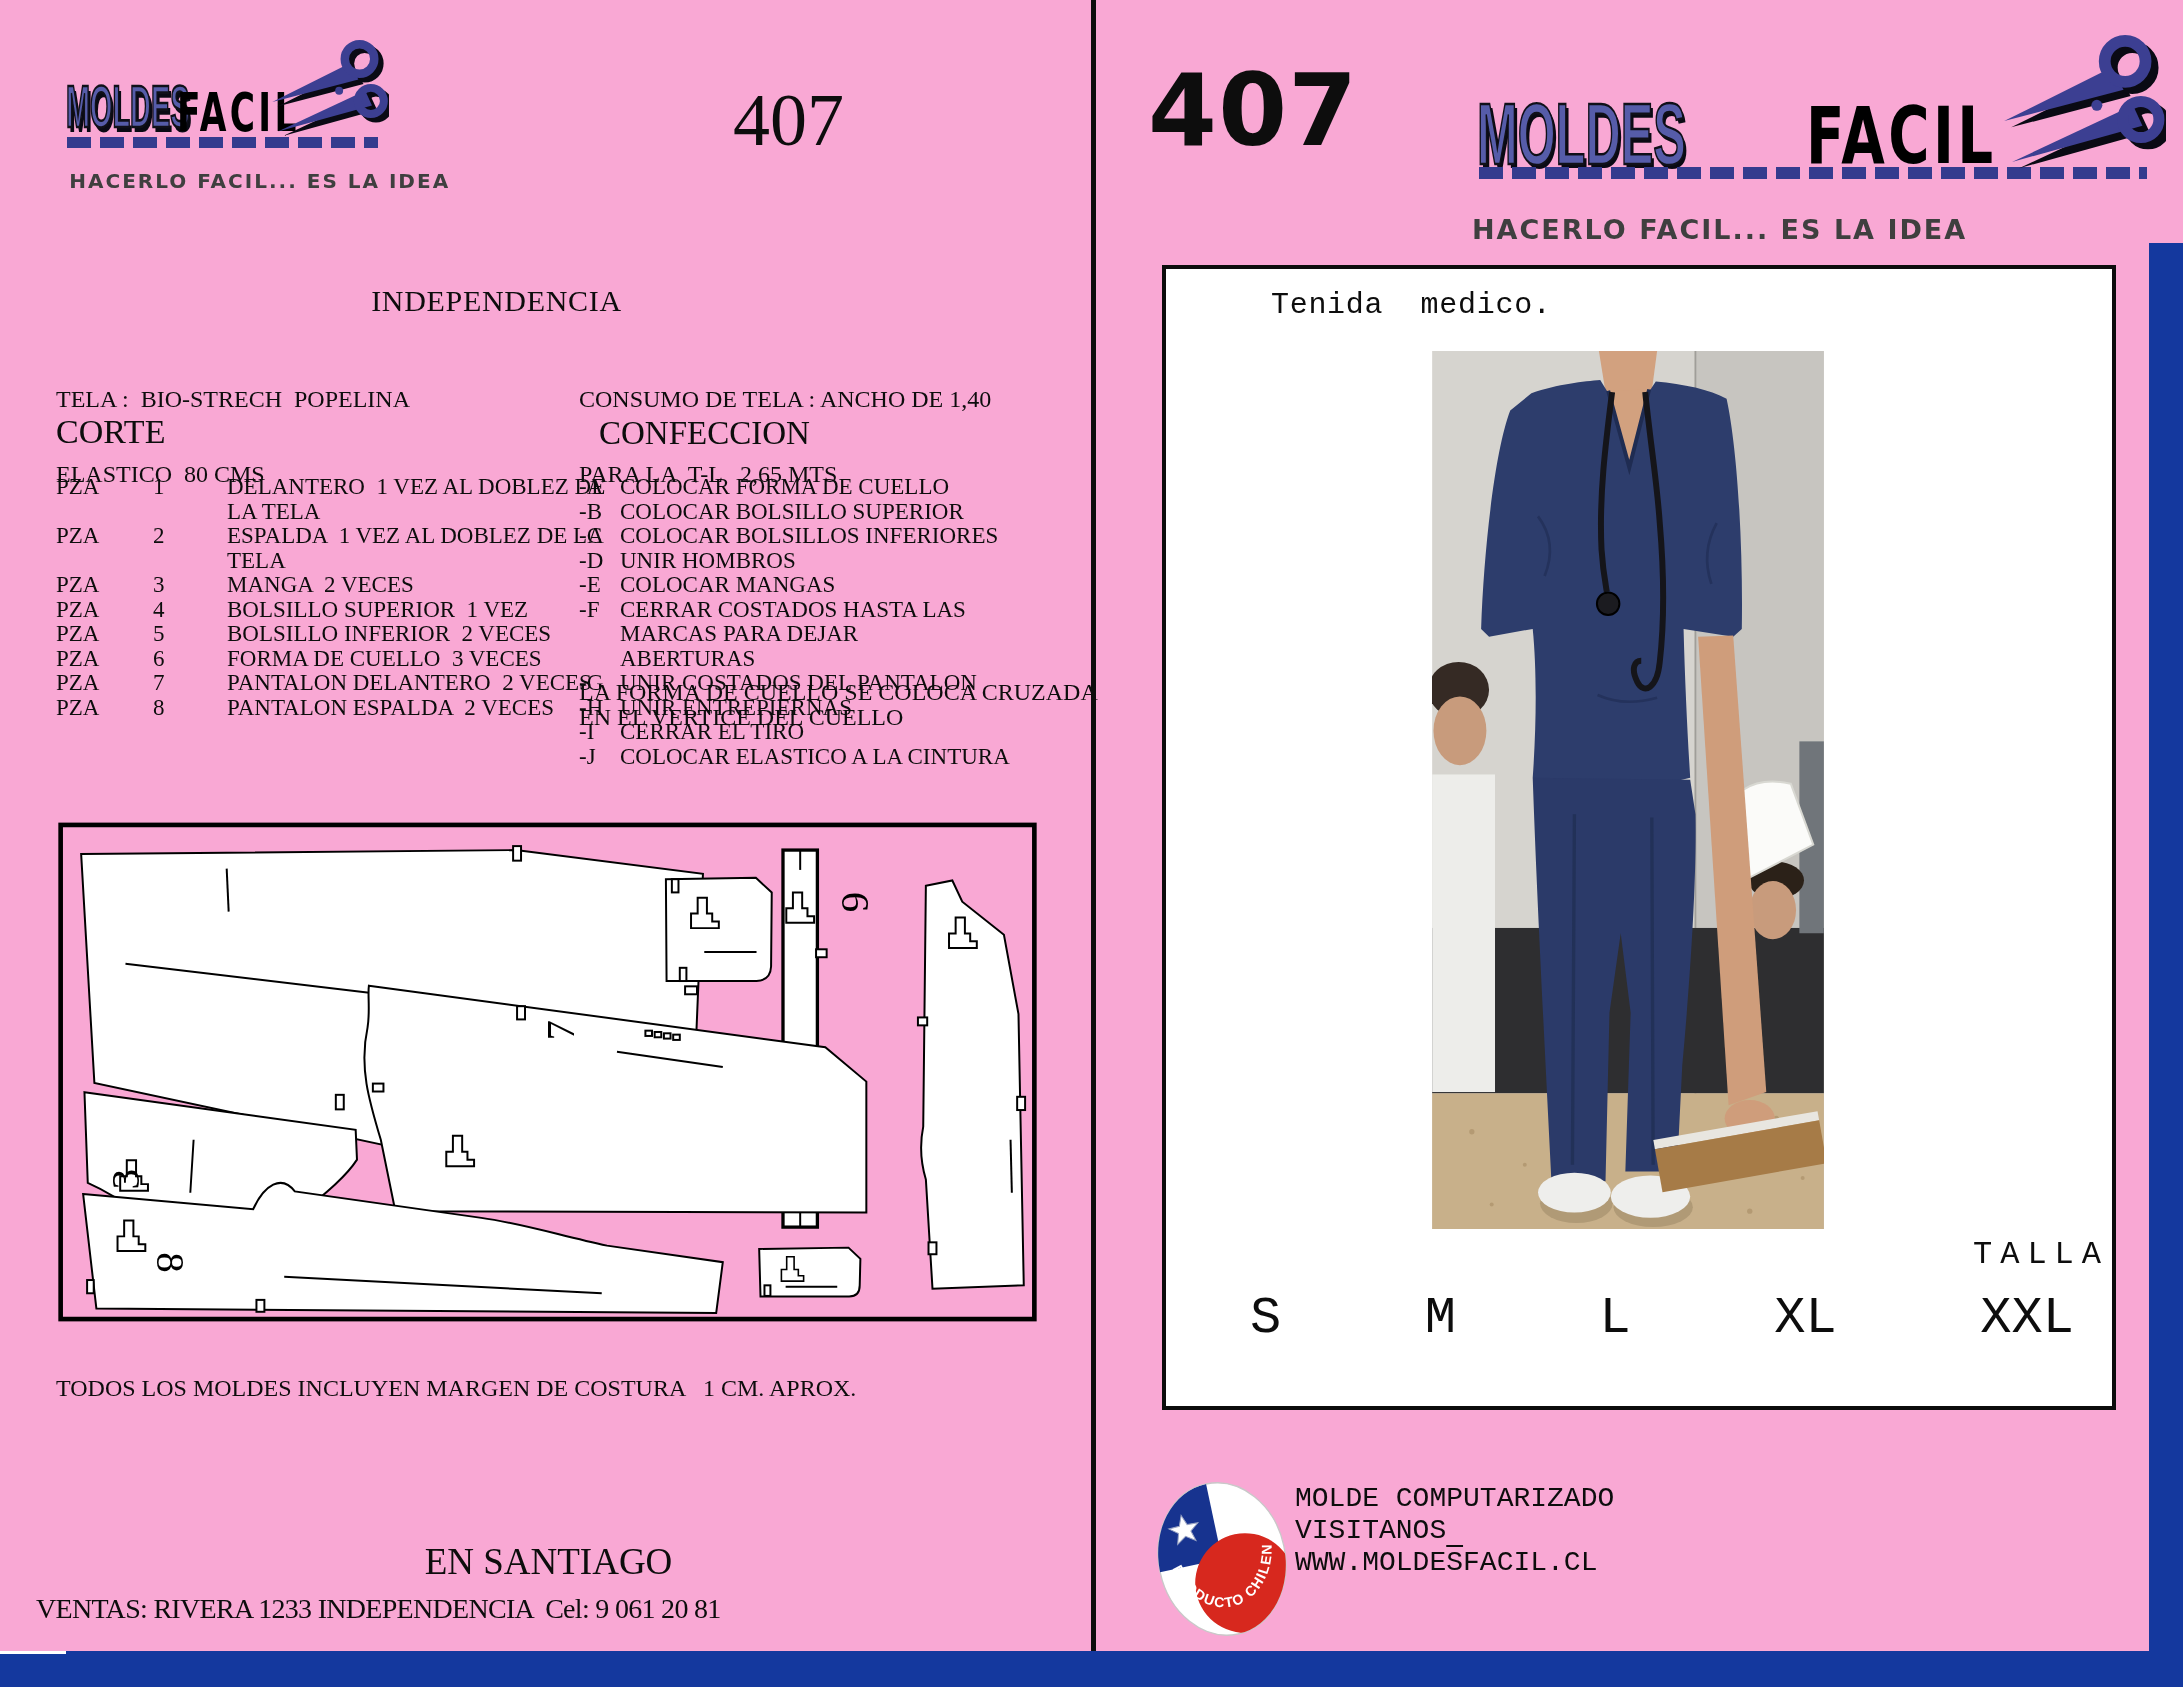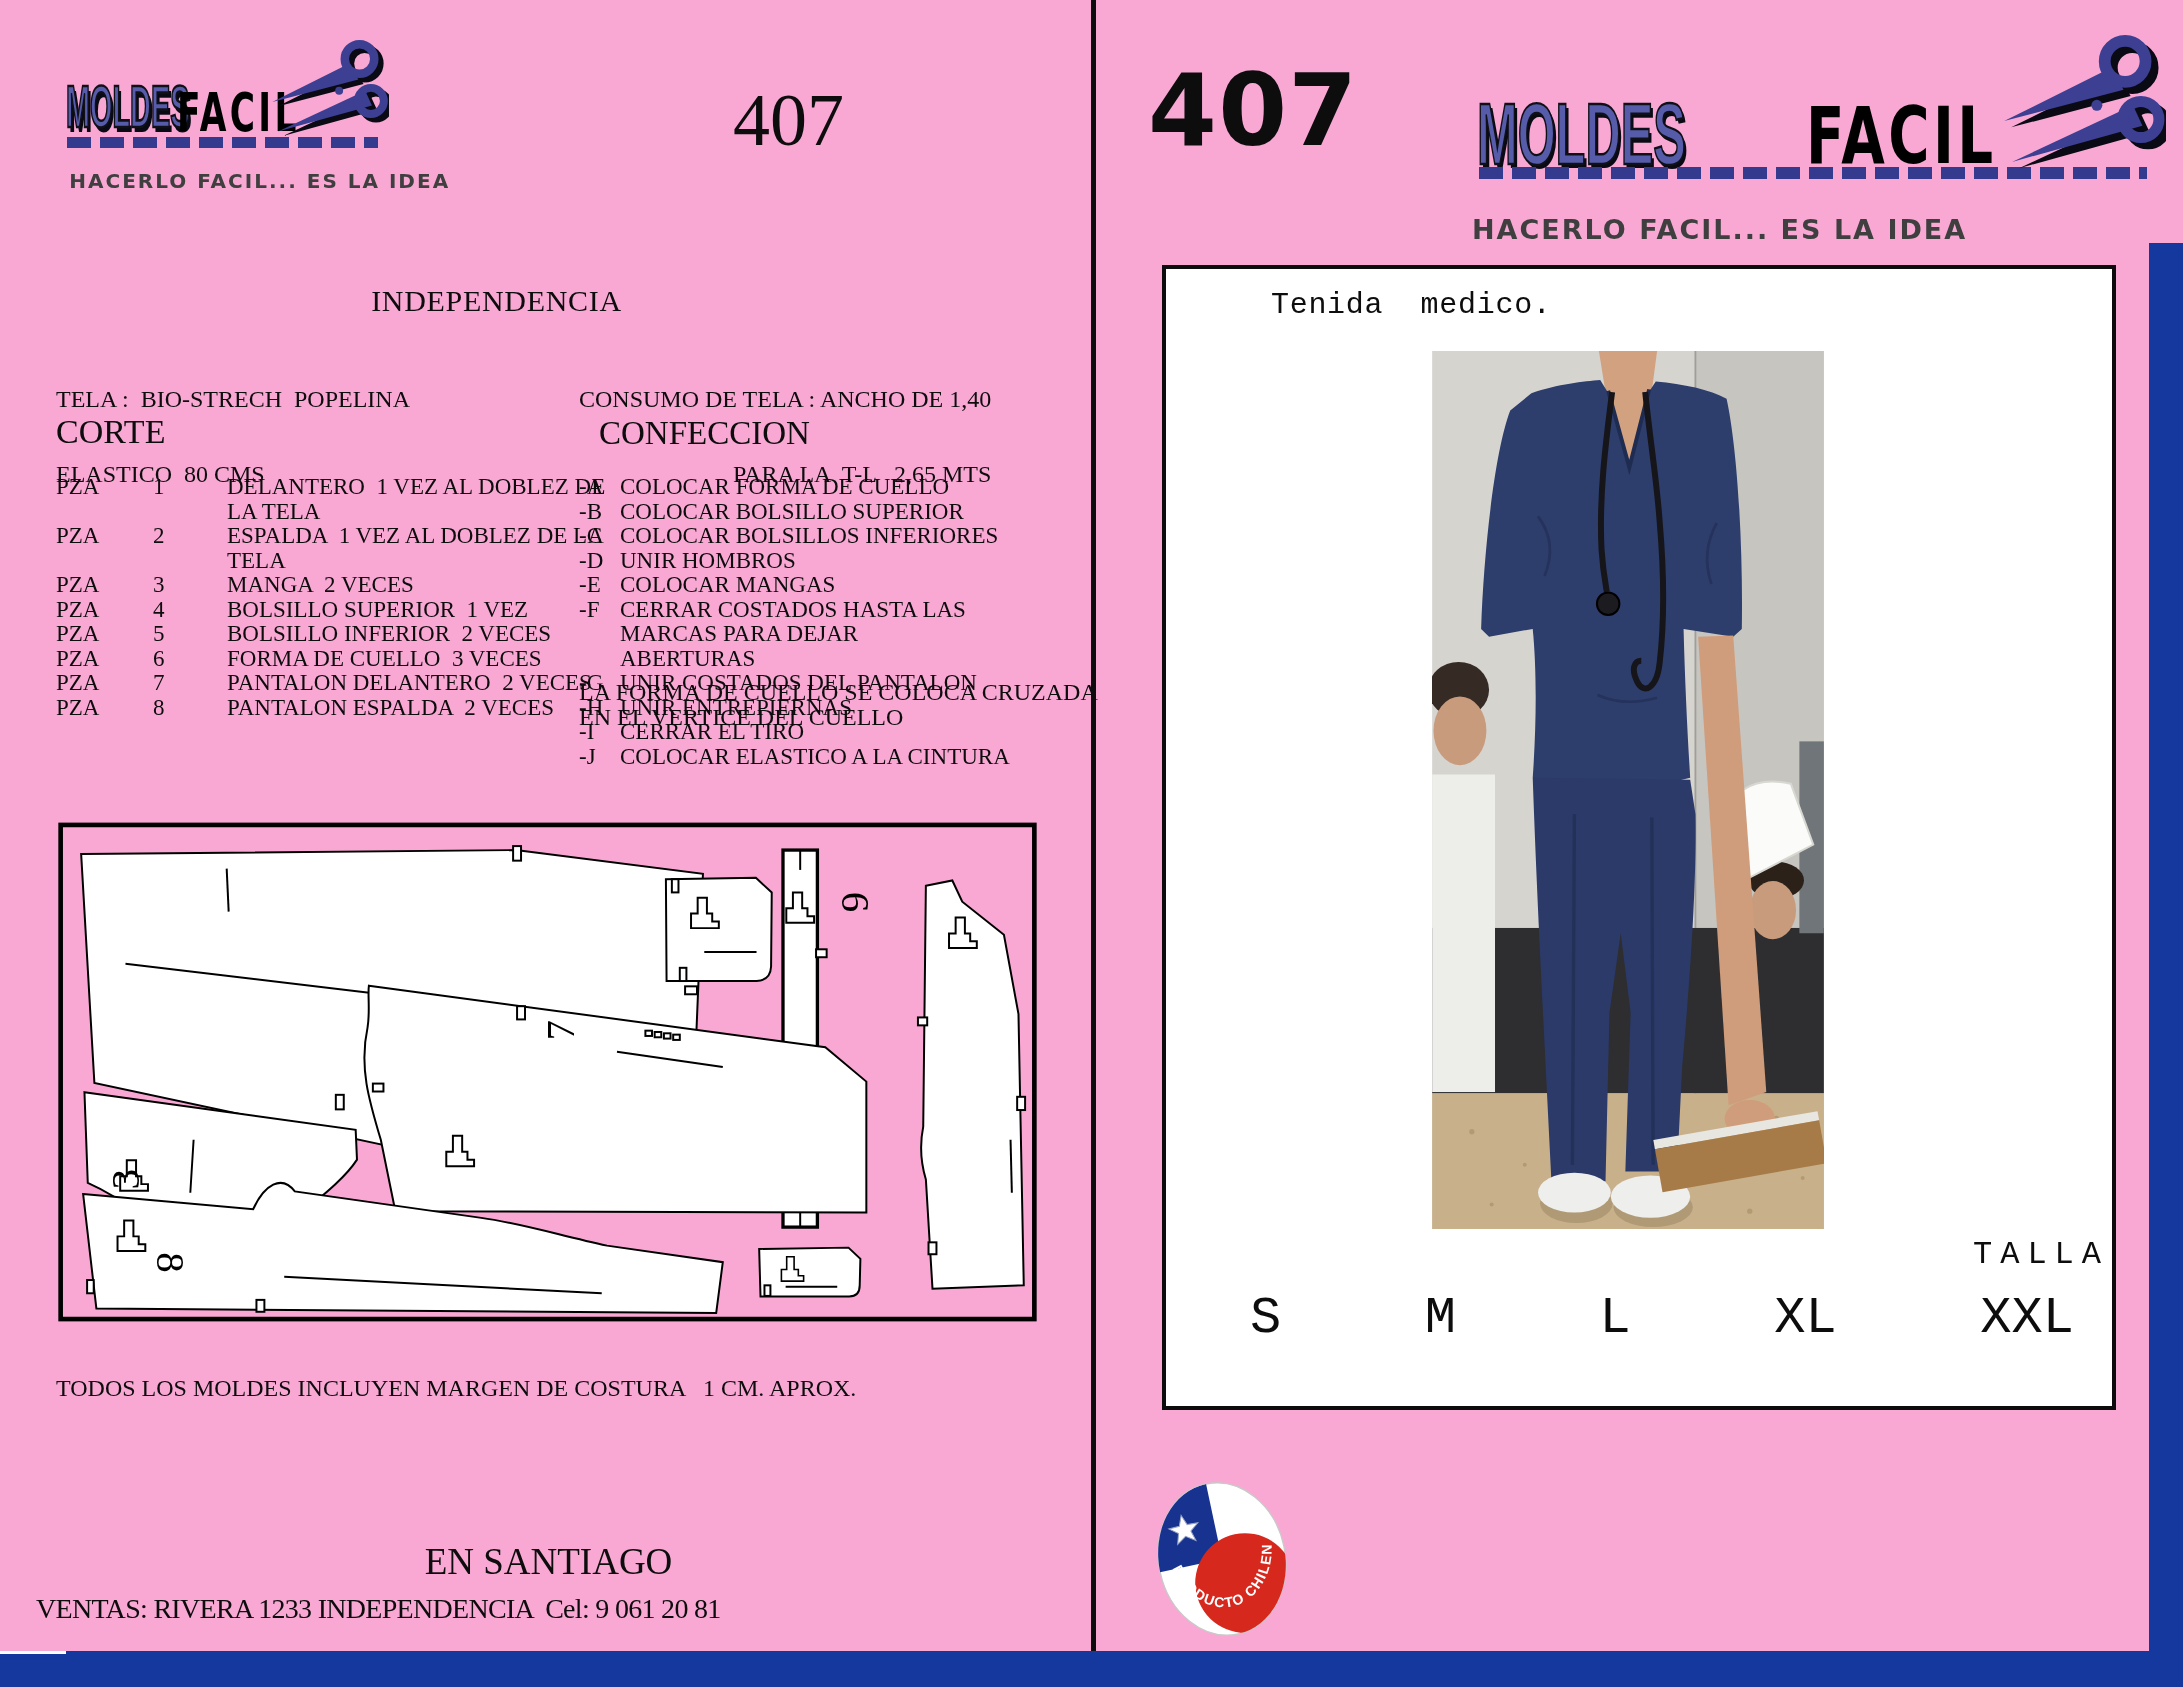--- a/index.html
+++ b/index.html
@@ -67,21 +67,21 @@
 
   <div class="abs num407-left" style="left:733px;top:78px;">407</div>
 
   <div class="abs ser h-instr" style="left:278px;top:284px;width:437px;text-align:center;">INDEPENDENCIA</div>
 
   <div class="abs ser body36 pre" style="left:56px;top:337px;">
     <div>TELA :  BIO-STRECH  POPELINA</div>
     <div>ELASTICO  80 CMS</div>
   </div>
 
-  <div class="abs ser body36 pre" style="left:579px;top:337px;text-align:right;">
+  <div class="abs ser body36 pre" style="left:579px;top:337px;">
     <div>CONSUMO DE TELA : ANCHO DE 1,40</div>
     <div>PARA LA  T-L   2,65 MTS</div>
   </div>
 
   <div class="abs ser h-sec" style="left:56px;top:413px;">CORTE</div>
   <div class="abs" style="left:56px;top:475px;">
     <div class="corte-row">
       <span class="ser">PZA</span>
       <span class="ser">1</span>
       <span class="ser pre">DELANTERO  1 VEZ AL DOBLEZ DE LA TELA</span>
@@ -350,19 +350,24 @@
         <path d="M 98,2 L 98,116 L 2,116 A 96,114 0 0 1 98,2 Z" fill="#17338f"></path>
         <circle cx="124" cy="158" r="74" fill="#d7281e"></circle>
         <path d="M52,40 L57.9,55.2 L74,55.8 L61.4,65.6 L65.9,81 L52,71.8 L38.1,81 L42.6,65.6 L30,55.8 L46.1,55.2 Z" fill="#ffffff" stroke="#9aa4c4" stroke-width="1.5"></path>
       </g>
       <text font-family="Liberation Sans, sans-serif" font-size="21" font-weight="bold" fill="#ffffff" letter-spacing="2">
         <textPath href="#arcband" startOffset="2%">PRODUCTO CHILENO</textPath>
       </text>
     </svg>
   </div>
 
+  <div class="abs mono rfoot" style="left:1295px;top:1483px;">
+    <div>MOLDE COMPUTARIZADO</div>
+    <div>VISITANOS</div>
+    <div><span>WWW.MOLDE</span><span class="overl">S</span><span>FACIL.CL</span></div>
+  </div>
 
   <div class="bluebar abs" style="left:2149px;top:243px;width:34px;height:1444px;"></div>
   <div class="bluebar abs" style="left:0;top:1651px;width:2183px;height:36px;"></div>
   <div class="abs" style="left:0;top:1651px;width:66px;height:3.3px;background:#fff;"></div>
 
 </div>
 
 
 </body></html>

